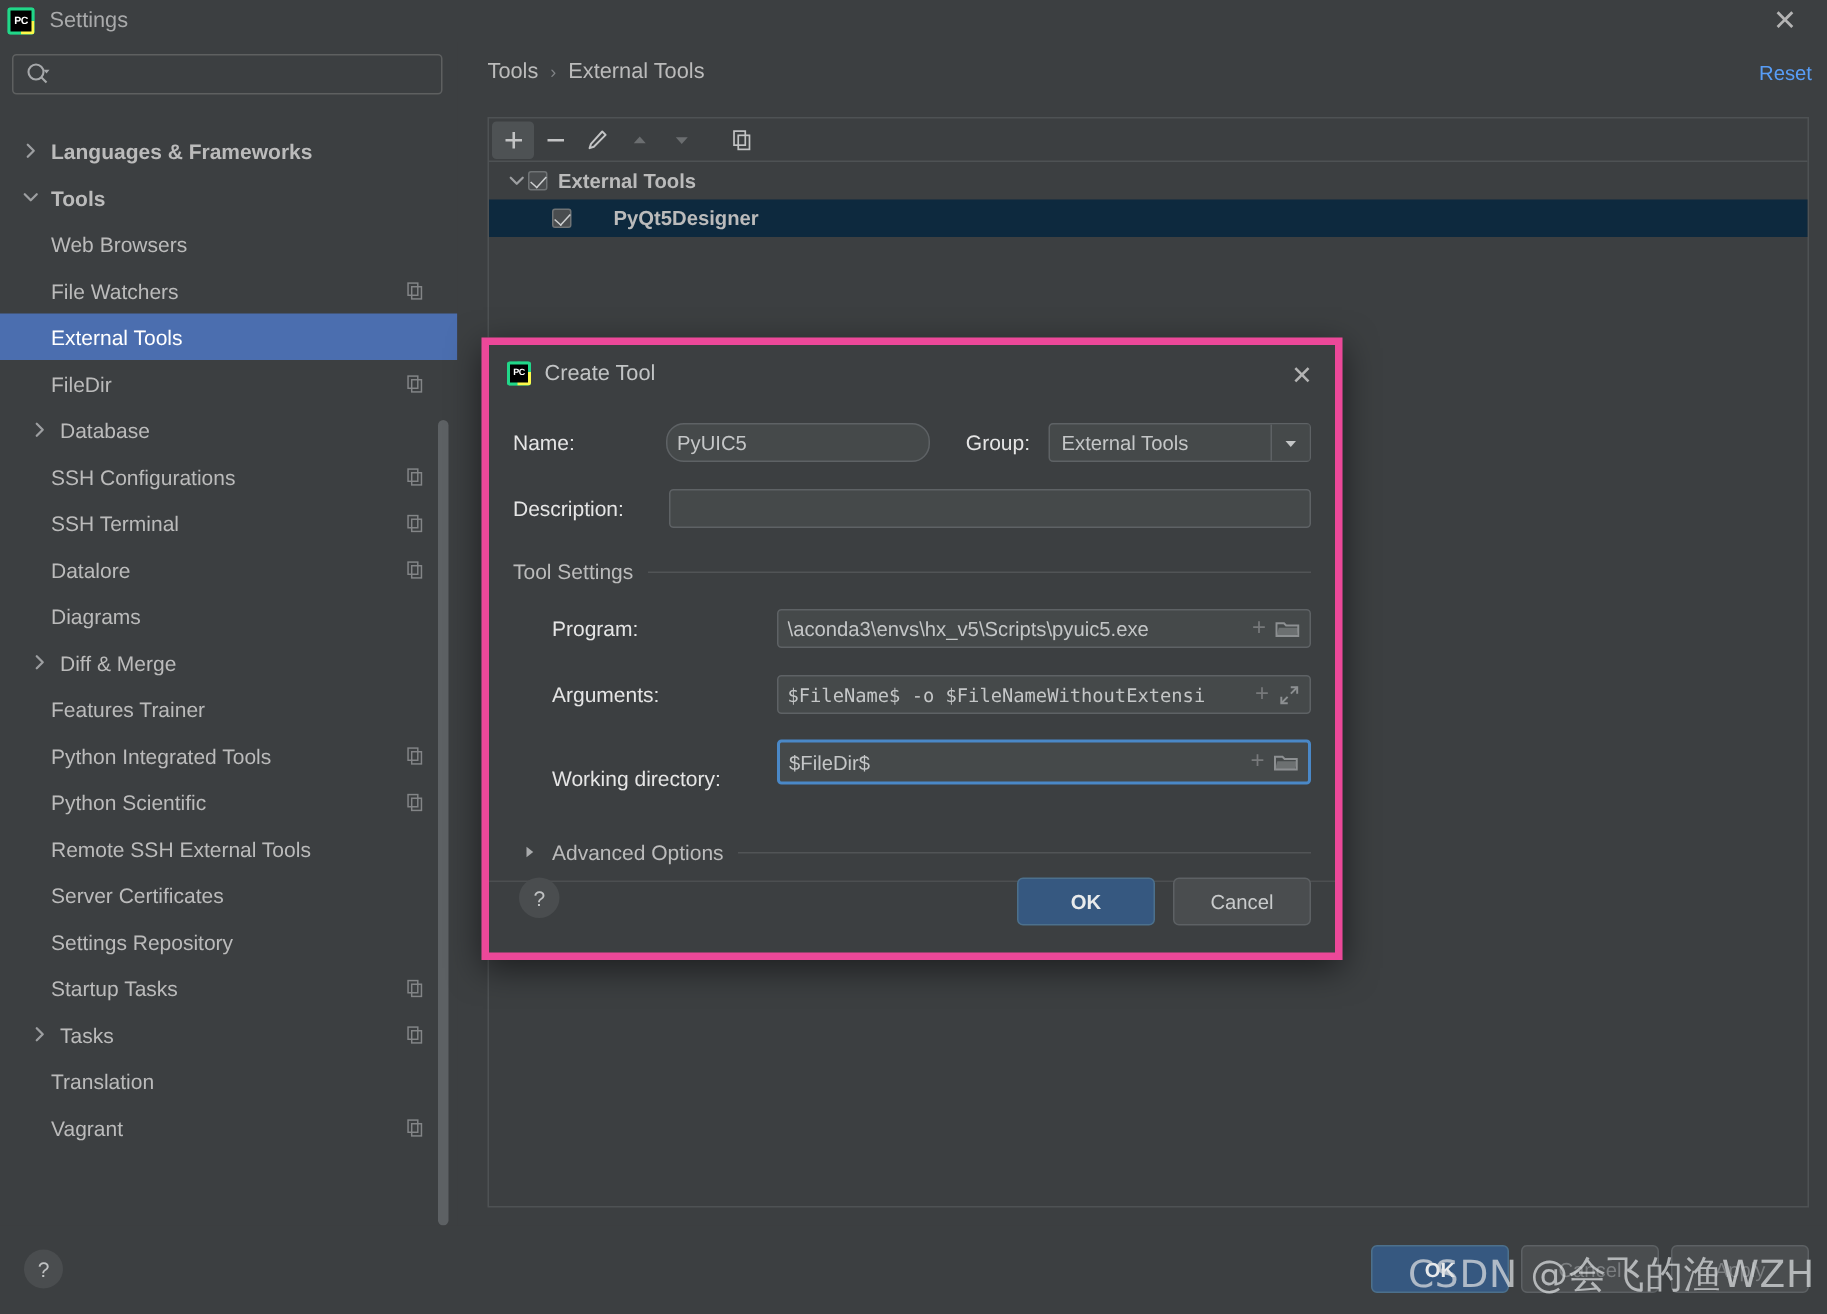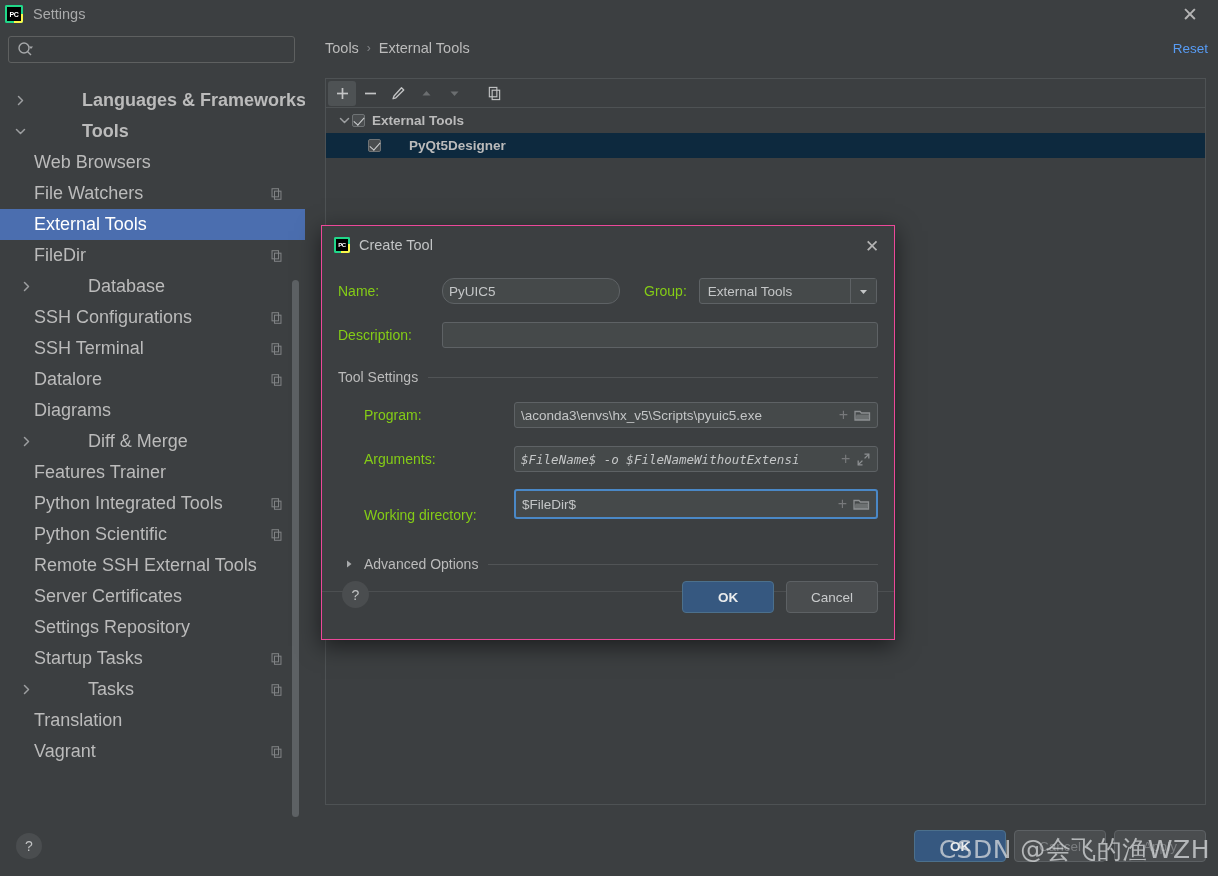--- a/index.html
+++ b/index.html
@@ -66,23 +66,22 @@
 
   .tree { position: absolute; top: 44px; left: 0; width: 305px; bottom: 0; overflow: hidden; }
   .clip-row {
     height: 13px; position: relative; overflow: hidden; color: #9a9c9e;
     font-size: 13.5px; padding-left: 32px;
   }
   .clip-row span { position: relative; top: -10px; }
 
   .tree-item {
     height: 31px; display: flex; align-items: center;
-    font-size: 18px; color: #bbbbbb; position: relative;
+    font-size: 14px; color: #bbbbbb; position: relative;
     padding-right: 22px;
-    gap: 48px;
   }
   .tree-item.selected { background: #4b6eaf; color: #ffffff; }
   .tree-item .arrow {
     width: 16px; display: flex; align-items: center; justify-content: center;
     flex: 0 0 16px; color: #9d9fa1;
   }
   .tree-item .arrow svg { display: block; }
   .tree-item .label { white-space: nowrap; }
   .tree-item.lvl0 { padding-left: 12px; font-weight: bold; }
   .tree-item.lvl0 .label { margin-left: 6px; }
@@ -182,36 +181,36 @@
   .watermark {
     position: absolute; right: 8px; bottom: 10px;
     font-size: 25px; color: rgba(222,224,226,0.72);
     font-family: "DejaVu Sans", sans-serif;
     letter-spacing: 0.5px; white-space: nowrap; pointer-events: none;
   }
 
   
   .modal {
     position: absolute; left: 321px; top: 225px; width: 574px; height: 415px;
-    background: #3c3f41; border: 1px solid #ec4899;
+    background: #3c3f41; border: 5px solid #ec4899;
     box-shadow: 0 6px 22px rgba(0,0,0,0.55);
   }
   .modal-title {
     height: 38px; display: flex; align-items: center; padding-left: 12px;
     font-size: 14.5px; color: #c2c4c5;
   }
   .modal-title .pc-logo { margin-left: 0; margin-right: 9px; width: 16px; height: 16px; }
   .modal-title .pc-logo .inner { left:2px; top:2px; width:12px; height:12px; }
   .modal-title .pc-logo .inner span { font-size: 6px; }
   .modal-close {
     position: absolute; right: 10px; top: 8px; width: 24px; height: 24px;
     display: flex; align-items: center; justify-content: center;
     color: #b4b4b4; font-size: 17px; font-weight: 300;
   }
-  .fld-label { font-size: 14px; color: #84cc16; }
+  .fld-label { font-size: 14px; color: #e5e5e5; }
 
   .inp {
     background: #45494a; border: 1px solid #5e6265; border-radius: 3px;
     height: 26px; color: #c4c6c7; font-size: 13.5px;
     display: flex; align-items: center; padding: 0 6px;
     font-family: "Liberation Sans", sans-serif;
   }
   .inp.focused { border: 2px solid #4a88c7; background: #45494a; }
   .inp .val { flex: 1; white-space: nowrap; overflow: hidden; }
   .inp .val.mono { font-family: "DejaVu Sans Mono", monospace; font-size: 12.5px; }
@@ -554,21 +553,21 @@
           <svg width="17" height="15" viewBox="0 0 17 15">
             <path d="M1 3.5 L6 3.5 L7.4 5 L15.5 5 L15.5 12 L1 12 Z" fill="none" stroke="#8d9092" stroke-width="1.3"></path>
             <path d="M2.5 6.5 L16 6.5 L14.3 12 L1 12 Z" fill="#8d9092" opacity="0.55"></path>
           </svg>
         </span>
       </div>
     </div>
 
     <div style="position:absolute; left:16px; top:220px; right:16px; height:26px; display:flex; align-items:center;">
       <div class="fld-label" style="width:176px; text-align:left; padding-left:26px;">Arguments:</div>
-      <div class="inp" style="flex:1;font-style:italic;">
+      <div class="inp" style="flex:1;">
         <span class="val mono">$FileName$ -o $FileNameWithoutExtensi</span>
         <span class="plus">+</span>
         <span class="expand">
           <svg width="15" height="15" viewBox="0 0 15 15">
             <path d="M8.5 2.2 L12.8 2.2 L12.8 6.5" fill="none" stroke="#8d9092" stroke-width="1.3"></path>
             <line x1="12.8" y1="2.2" x2="8.6" y2="6.4" stroke="#8d9092" stroke-width="1.3"></line>
             <path d="M6.5 12.8 L2.2 12.8 L2.2 8.5" fill="none" stroke="#8d9092" stroke-width="1.3"></path>
             <line x1="2.2" y1="12.8" x2="6.4" y2="8.6" stroke="#8d9092" stroke-width="1.3"></line>
           </svg>
         </span>

